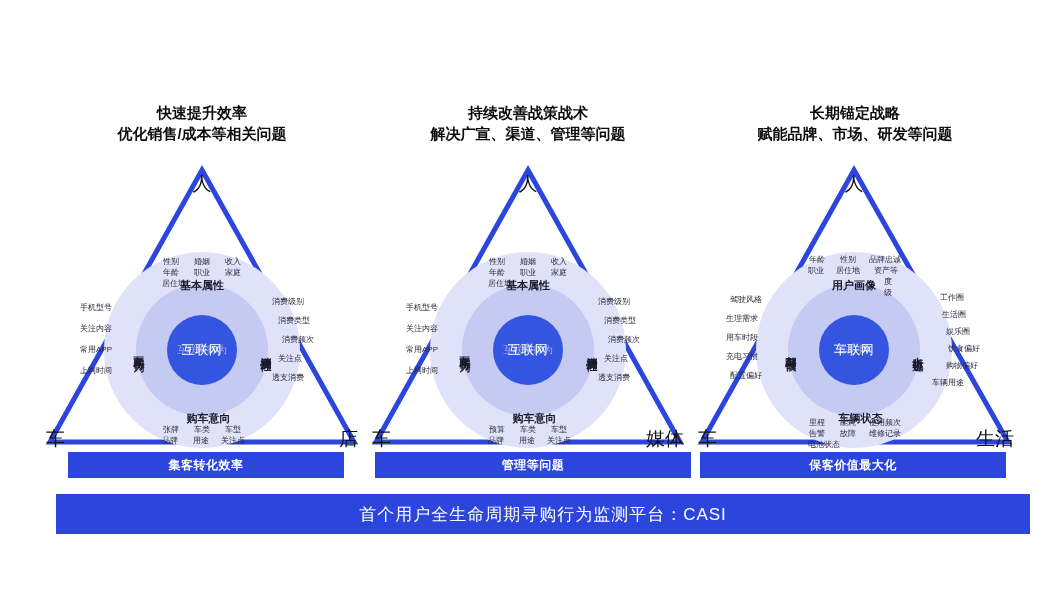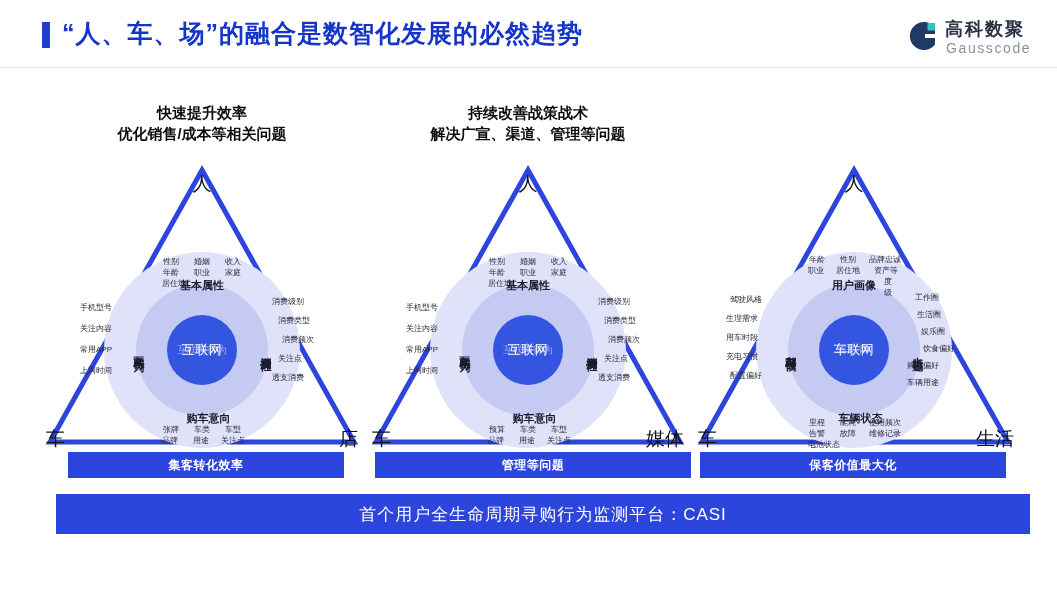--- a/index.html
+++ b/index.html
@@ -96,44 +96,32 @@
     position:absolute;left:56px;top:494px;width:974px;height:40px;background:#2b45dd;
     display:flex;align-items:center;justify-content:center;
     color:#fff;font-size:17px;letter-spacing:1px;
   }
 </style>
 </head>
 <body>
 
 <div id="slide">
 
-  <div class="header">
-    <div class="title-bar"></div>
-    <div class="title-text">“人、车、场”的融合是数智化发展的必然趋势</div>
-    <div class="header-rule"></div>
-
-    <div class="logo">
-      <div class="logo-mark">
-        <svg width="34" height="34" viewBox="0 0 34 34">
-          <path d="M30 8.5 A14 14 0 1 0 30 25.5 L30 19 L20 19 L20 15 L30 15 Z" fill="#1f3a63"></path>
-          <rect x="22.5" y="4" width="7.5" height="7.5" fill="#2ec4c4"></rect>
-        </svg>
-      </div>
-      <div class="logo-zh">高科数聚</div>
-      <div class="logo-en">Gausscode</div>
-    </div>
-  </div>
 
   <div class="caption" style="left:42px;top:102px;width:320px;">
     <div class="l1">快速提升效率</div>
     <div class="l2">优化销售/成本等相关问题</div>
   </div>
   <div class="caption" style="left:368px;top:102px;width:320px;">
     <div class="l1">持续改善战策战术</div>
     <div class="l2">解决广宣、渠道、管理等问题</div>
+  </div>
+  <div class="caption" style="left:694px;top:102px;width:322px;">
+    <div class="l1">长期锚定战略</div>
+    <div class="l2">赋能品牌、市场、研发等问题</div>
   </div>
 
   <div class="tri-group" style="left:42px;">
     <svg class="tri-svg" width="320" height="290">
       <polygon points="160,10 312,282 8,282" fill="none" stroke="#2b45dd" stroke-width="5"></polygon>
     </svg>
     <div class="corner corner-top">人</div>
     <div class="corner corner-bl">车</div>
     <div class="corner corner-br">店</div>
 
@@ -305,26 +293,26 @@
           </div>
         <div class="attr-row">
             <span>告警</span>
             <span>故障</span>
             <span style="min-width:34px;">维修记录</span>
           </div>
         <div class="attr-row" style="justify-content:flex-start;padding-left:2px;">
             <span>电池状态</span>
           </div>
       </div>
-      <div class="attr attr-right attr-col" style="left:151px;top:40px;gap:6px;">
+      <div class="attr attr-right attr-col" style="left:176px;top:40px;gap:6px;">
         <span style="margin-left:8px;">工作圈</span>
           <span style="margin-left:10px;">生活圈</span>
           <span style="margin-left:14px;">娱乐圈</span>
           <span style="margin-left:16px;">饮食偏好</span>
-          <span style="">购物偏好</span>
+          <span style="margin-left:12px;text-align:center;">购物偏好</span>
           <span>车辆用途</span>
       </div>
     </div>
   </div>
 
   <div class="subbanner" style="left:68px;top:452px;width:276px;">集客转化效率</div>
   <div class="subbanner" style="left:375px;top:452px;width:316px;">管理等问题</div>
   <div class="subbanner" style="left:700px;top:452px;width:306px;">保客价值最大化</div>
 
   <div class="mainbanner">首个用户全生命周期寻购行为监测平台：CASI</div>

